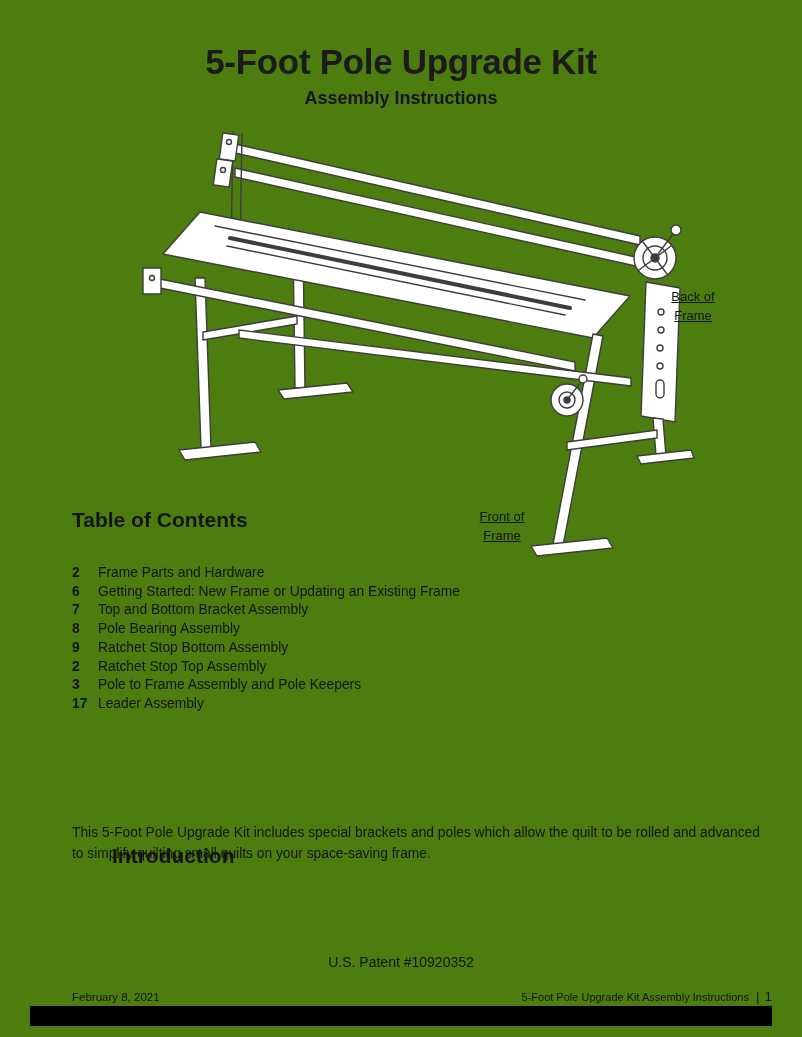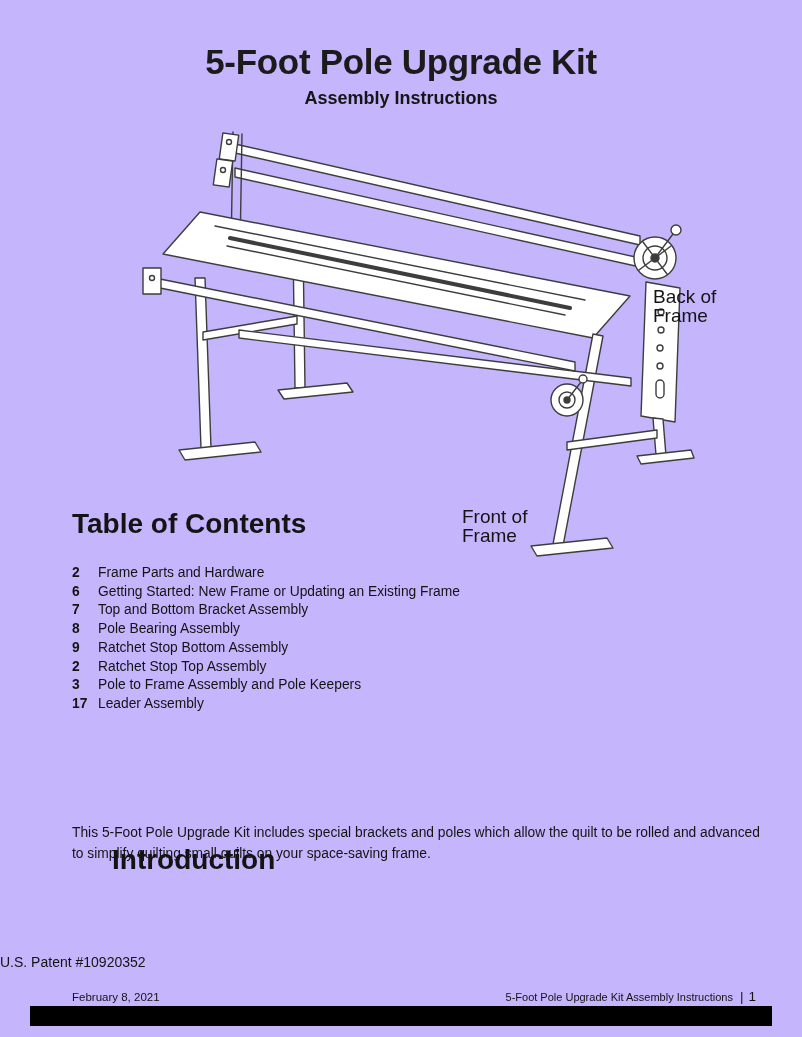--- a/index.html
+++ b/index.html
@@ -1,47 +1,47 @@
 <!DOCTYPE html>
 <html><head>
 <meta charset="utf-8">
 <style>
   * { margin:0; padding:0; box-sizing:border-box; }
   html,body { background:#ffffff; }
   body { font-family:"Liberation Sans", sans-serif; color:#111; }
-  .page { position:relative; width:802px; height:1037px; margin:0 auto; background:#c4b5fd; overflow:hidden; }
+  .page { position:relative; width:802px; height:1037px; margin:0 auto; background:#4d7c0f; overflow:hidden; }
 
   .title { position:absolute; top:42px; left:0; width:100%; text-align:center;
            font-size:35px; font-weight:700; color:#1b1b1b; letter-spacing:-0.3px; }
   .subtitle { position:absolute; top:88px; left:0; width:100%; text-align:center;
               font-size:18px; font-weight:700; color:#161616; }
 
   .diagram { position:absolute; left:115px; top:112px; width:580px; height:460px; }
   .diagram svg { width:100%; height:100%; display:block; }
-  .diag-label { position:absolute; width:80px; text-align:left; font-size:19px;
-                line-height:18.5px; color:#141414; }
+  .diag-label { position:absolute; width:80px; text-align:center; font-size:13px;
+                line-height:18.5px; color:#141414;text-decoration:underline; }
   .lbl-back  { left:538px; top:176px; }
   .lbl-front { left:347px; top:396px; }
 
-  .section-heading { position:absolute; left:72px; font-size:28px; font-weight:700; color:#141414; }
+  .section-heading { position:absolute; left:72px; font-size:21px; font-weight:700; color:#141414; }
   .toc-heading   { top:508px; }
   .intro-heading { top:844px;margin-left:40px; }
 
   .toc-list { position:absolute; left:72px; top:564px; }
   .toc-row  { display:flex; font-size:13.8px; line-height:18.7px; color:#141414; }
   .toc-num  { width:26px; font-weight:700; flex:0 0 26px; }
 
   .intro-body { position:absolute; left:72px; top:822px; width:690px;
                 font-size:13.8px; line-height:21px; color:#141414; }
 
-  .patent { position:absolute; top:954px; left:0; width:100%; 
+  .patent { position:absolute; top:954px; left:0; width:100%; text-align:center;
             font-size:14px; color:#141414; }
 
   .footer-date  { position:absolute; left:72px; top:991px; font-size:11.5px; color:#141414; }
-  .footer-right { position:absolute; right:46px; top:989px; display:flex;
+  .footer-right { position:absolute; right:30px; top:989px; display:flex;
                   align-items:baseline; gap:7px; }
   .footer-doc   { font-size:11px; color:#141414; }
   .footer-page  { font-size:13.5px; color:#141414; display:flex; gap:5px; }
 
   .bottom-bar { position:absolute; left:30px; top:1006px; width:742px; height:20px; background:#000; }
 </style>
 </head>
 <body>
 
 <div class="page">

